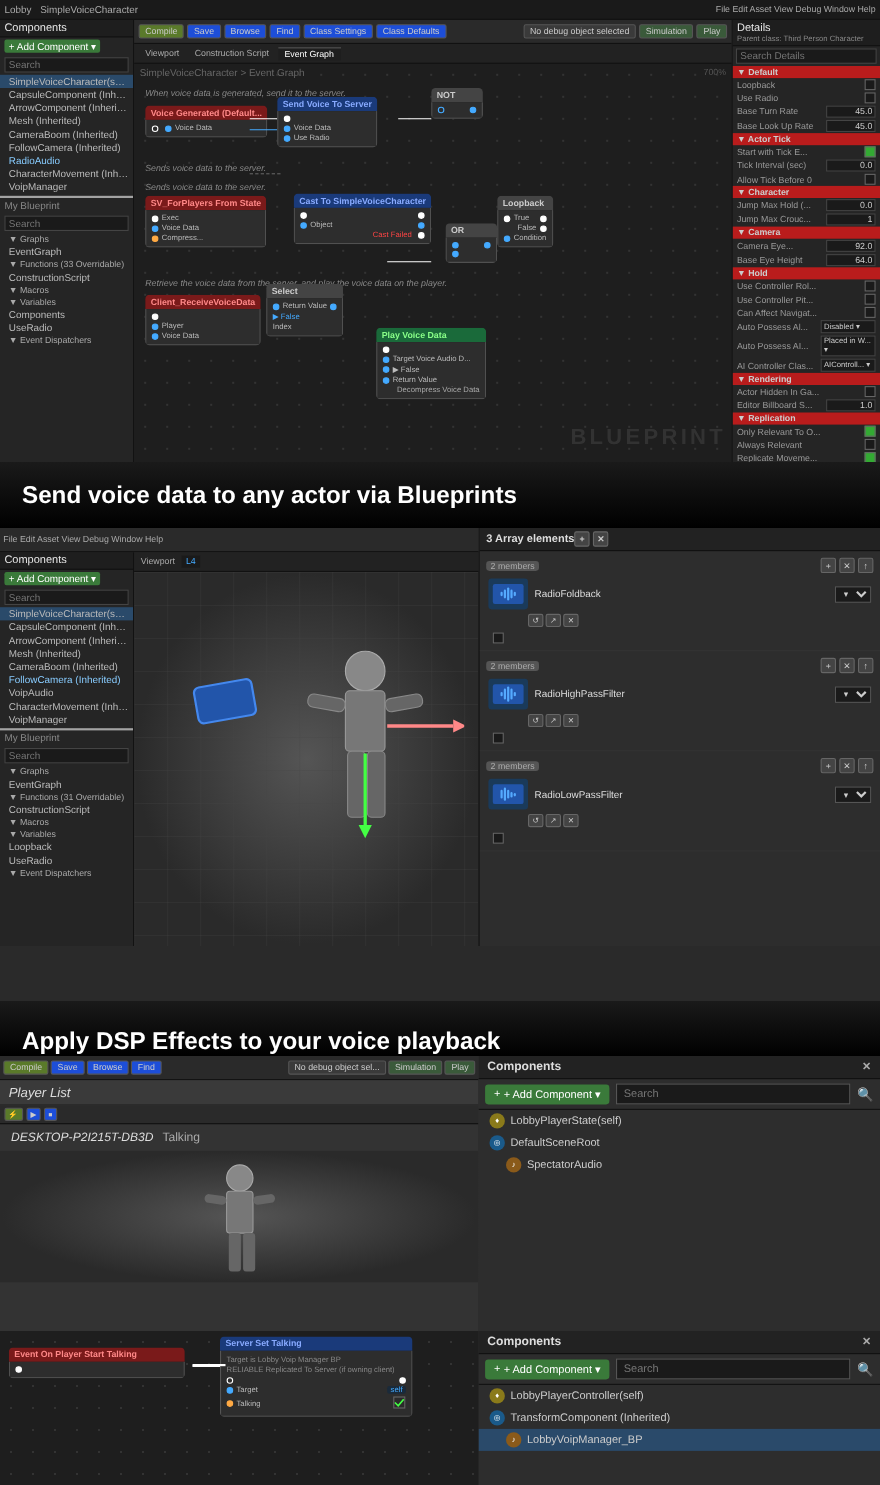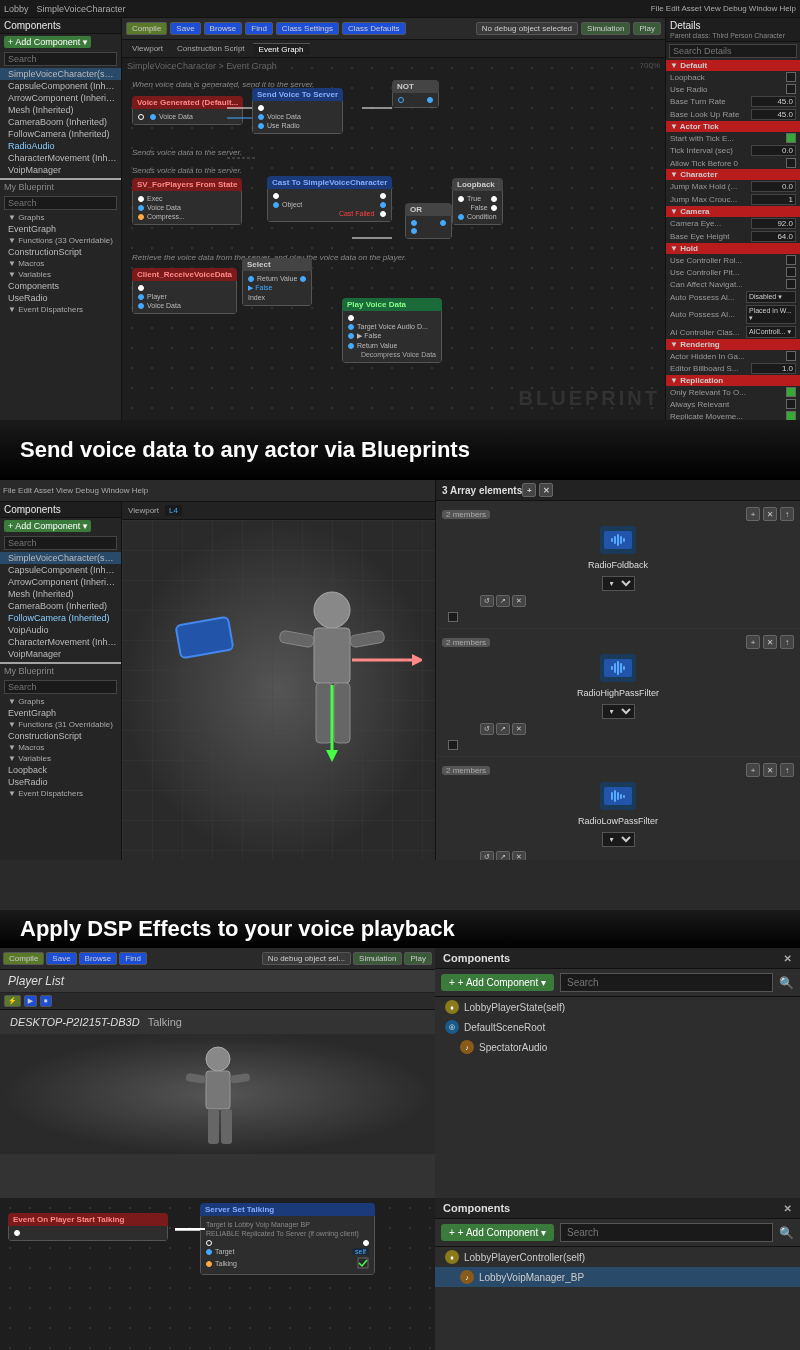--- a/index.html
+++ b/index.html
@@ -272,21 +272,20 @@
       display: flex;
       align-items: center;
       justify-content: center;
       border-radius: 2px;
     }
     .member-row {
       display: flex;
       align-items: center;
       padding: 3px 8px;
       gap: 6px;
-      flex-direction: column;
     }
     .member-icon {
       width: 36px; height: 28px;
       background: #1a3a5a;
       border-radius: 3px;
       display: flex;
       align-items: center;
       justify-content: center;
     }
     .waveform-icon {
@@ -323,24 +322,24 @@
       cursor: pointer;
       display: flex;
       align-items: center;
       justify-content: center;
       border-radius: 2px;
     }
 
     
     .section-caption-2 {
       width: 800px;
-      height: 38px;
+      height: 50px;
       background: linear-gradient(to bottom, #1a1a1a, #000);
       display: flex;
-      align-items: center;
+      align-items: flex-end;
       padding: 0 20px;
     }
 
     
     .section-player {
       width: 800px;
       height: 250px;
       position: relative;
       background: #2a2a2a;
       overflow: hidden;
@@ -1305,18 +1304,22 @@
         <span>+</span>
         <span>+ Add Component ▾</span>
       </div>
       <input class="search-input" type="text" placeholder="Search" style="">
       <span style="color:#aaa;font-size:12px;cursor:pointer;">🔍</span>
     </div>
     <div class="comp-tree-item">
       <span class="comp-icon yellow">♦</span>
       <span>LobbyPlayerController(self)</span>
     </div>
+    <div class="comp-tree-item">
+      <span class="comp-icon blue">◎</span>
+      <span>TransformComponent (Inherited)</span>
+    </div>
     <div class="comp-tree-item indented" style="background:#2a4a6a;">
       <span class="comp-icon orange">♪</span>
       <span>LobbyVoipManager_BP</span>
     </div>
   </div>
 </div>
 
 </body></html>

